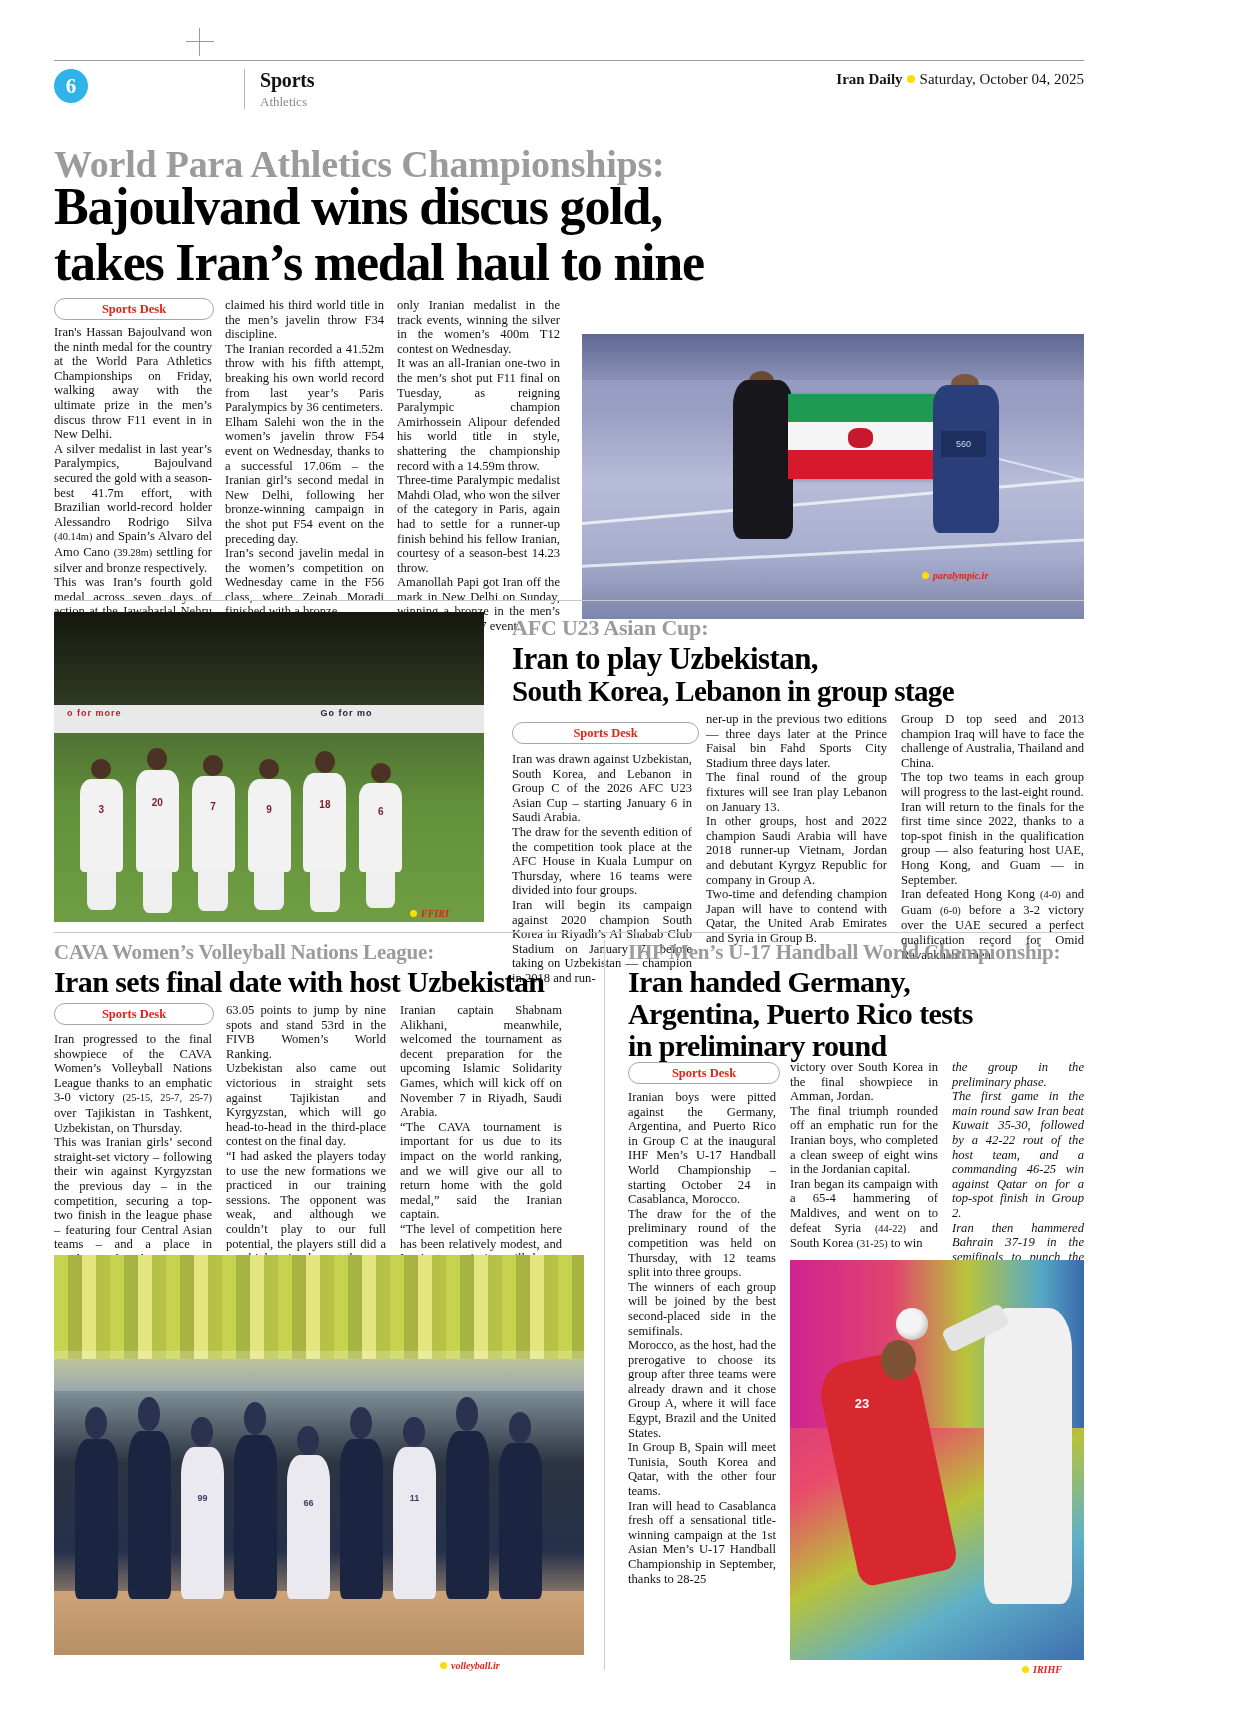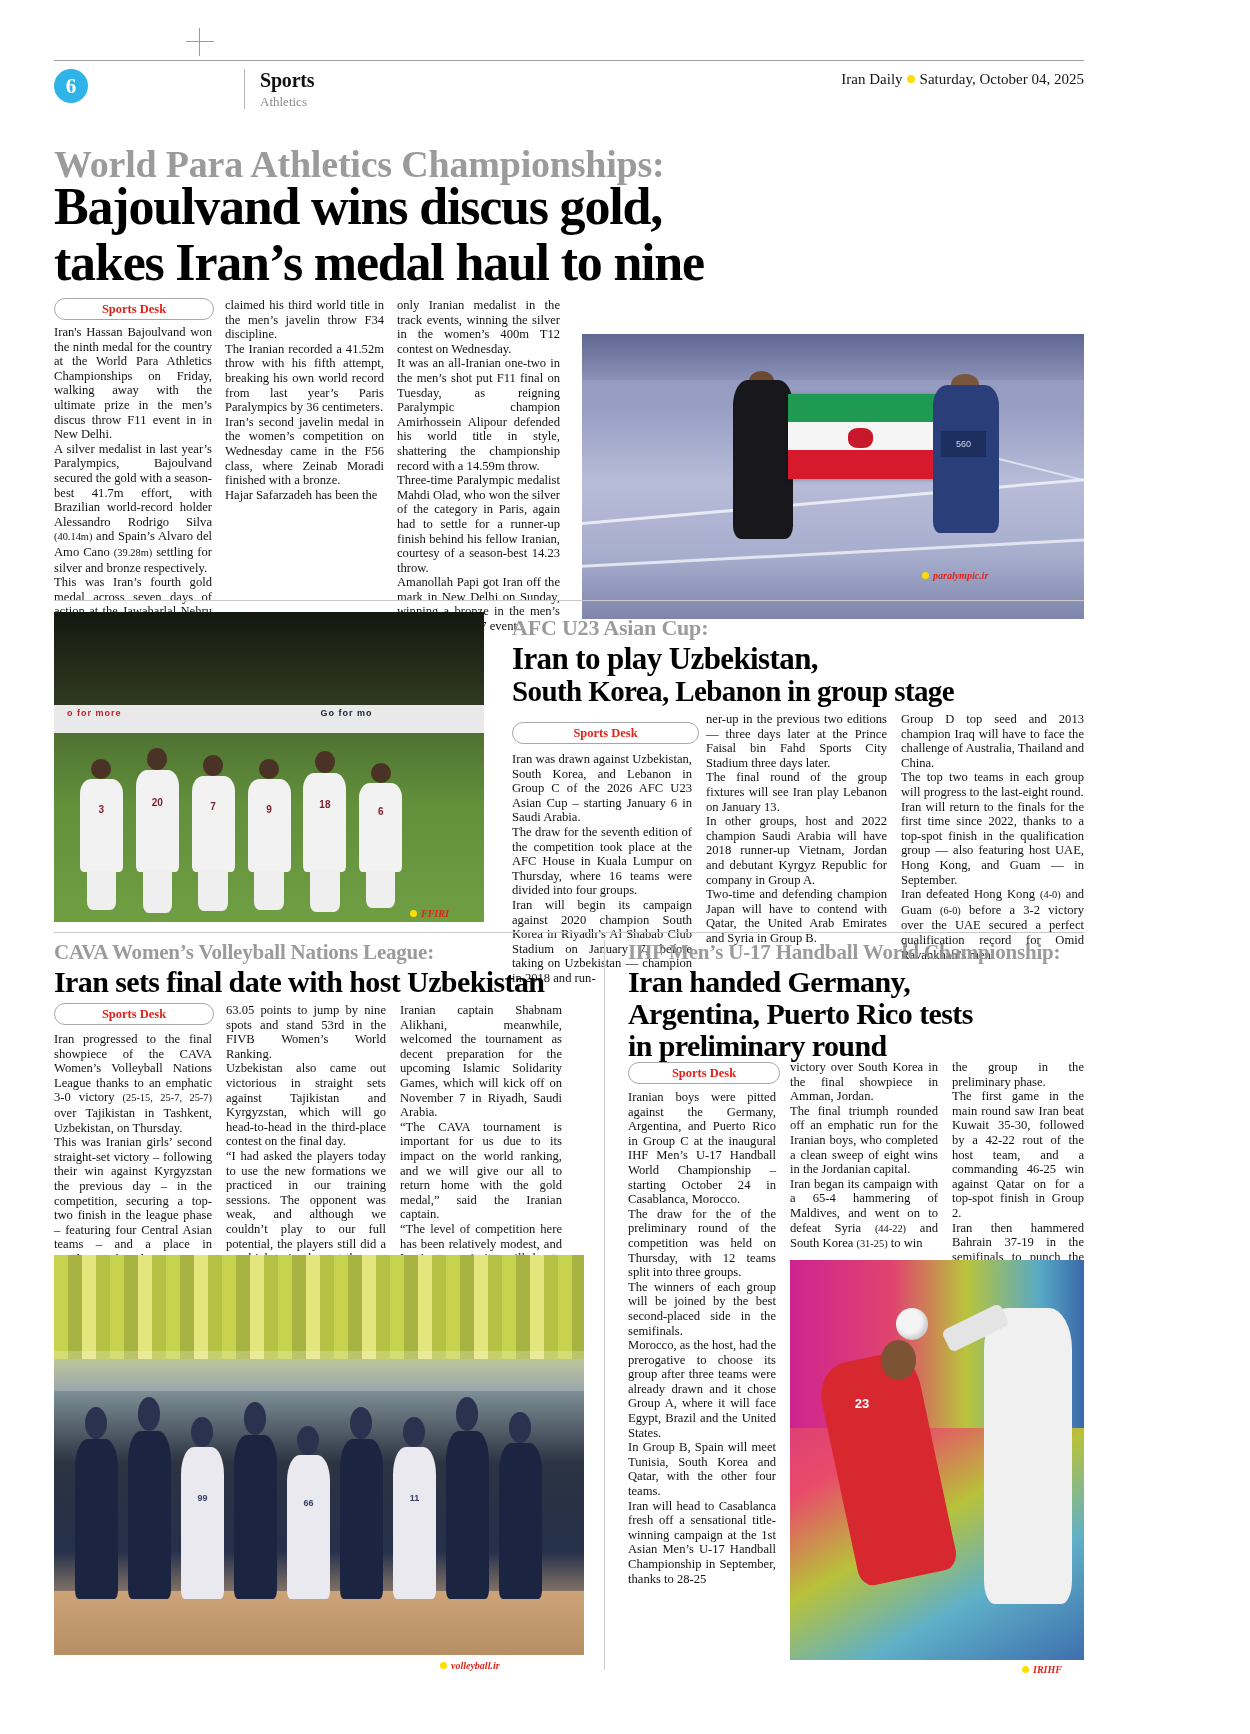--- a/index.html
+++ b/index.html
@@ -37,21 +37,21 @@
   }
   .mast-sub{
     position:absolute;left:206px;top:33px;
     font-family:"Liberation Serif",serif;font-size:13px;color:#8a8a8a;
   }
   .mast-right{
     position:absolute;right:0px;top:10px;
     font-family:"Liberation Serif",serif;font-size:15px;color:#151515;
     white-space:nowrap;
   }
-  .mast-right b{font-weight:normal;margin-top:12px;}
+  .mast-right b{font-weight:bold;margin-top:12px;}
   .dot-y{display:inline-block;width:8px;height:8px;border-radius:50%;background:#ffdd00;margin:0 5px 0 4px;vertical-align:1px;}
 
   
   .kicker{
     font-family:"Liberation Serif",serif;font-weight:bold;
     color:#9b9b9b;letter-spacing:-0.2px;
   }
   .headline{
     font-family:"Liberation Serif",serif;font-weight:bold;color:#000;
     letter-spacing:-1.2px;line-height:1.02;
@@ -167,20 +167,21 @@
 
   <div class="col" style="left:54px;top:325px;width:158px;height:260px;">
       <p>Iran's Hassan Bajoulvand won the ninth medal for the country at the World Para Athletics Championships on Friday, walking away with the ultimate prize in the men’s discus throw F11 event in in New Delhi.</p>
       <p>A silver medalist in last year’s Paralympics, Bajoulvand secured the gold with a season-best 41.7m effort, with Brazilian world-record holder Alessandro Rodrigo Silva <span class="sm">(40.14m)</span> and Spain’s Alvaro del Amo Cano <span class="sm">(39.28m)</span> settling for silver and bronze respectively.</p>
       <p>This was Iran’s fourth gold medal across seven days of action at the Jawaharlal Nehru Stadium.</p>
       <p>On Thursday, two-time Paralympic champion Saeid Afrooz</p>
     </div>
   <div class="col" style="left:225px;top:298px;width:159px;height:290px;">
       <p>claimed his third world title in the men’s javelin throw F34 discipline.</p>
       <p>The Iranian recorded a 41.52m throw with his fifth attempt, breaking his own world record from last year’s Paris Paralympics by 36 centimeters.</p>
+      <p>Elham Salehi won the in the women’s javelin throw F54 event on Wednesday, thanks to a successful 17.06m – the Iranian girl’s second medal in New Delhi, following her bronze-winning campaign in the shot put F54 event on the preceding day.</p>
       <p>Iran’s second javelin medal in the women’s competition on Wednesday came in the F56 class, where Zeinab Moradi finished with a bronze.</p>
       <p>Hajar Safarzadeh has been the</p>
     </div>
   <div class="col" style="left:397px;top:298px;width:163px;height:290px;">
       <p>only Iranian medalist in the track events, winning the silver in the women’s 400m T12 contest on Wednesday.</p>
       <p>It was an all-Iranian one-two in the men’s shot put F11 final on Tuesday, as reigning Paralympic champion Amirhossein Alipour defended his world title in style, shattering the championship record with a 14.59m throw.</p>
       <p>Three-time Paralympic medalist Mahdi Olad, who won the silver of the category in Paris, again had to settle for a runner-up finish behind his fellow Iranian, courtesy of a season-best 14.23 throw.</p>
       <p>Amanollah Papi got Iran off the mark in New Delhi on Sunday, winning a bronze in the men’s javelin throw F57 event.</p>
     </div>
 
@@ -338,21 +339,21 @@
       <p>The winners of each group will be joined by the best second-placed side in the semifinals.</p>
       <p>Morocco, as the host, had the prerogative to choose its group after three teams were already drawn and it chose Group A, where it will face Egypt, Brazil and the United States.</p>
       <p>In Group B, Spain will meet Tunisia, South Korea and Qatar, with the other four teams.</p>
       <p>Iran will head to Casablanca fresh off a sensational title-winning campaign at the 1st Asian Men’s U-17 Handball Championship in September, thanks to 28-25</p>
     </div>
   <div class="col" style="left:790px;top:1060px;width:148px;height:190px;">
       <p>victory over South Korea in the final showpiece in Amman, Jordan.</p>
       <p>The final triumph rounded off an emphatic run for the Iranian boys, who completed a clean sweep of eight wins in the Jordanian capital.</p>
       <p>Iran began its campaign with a 65-4 hammering of Maldives, and went on to defeat Syria <span class="sm">(44-22)</span> and South Korea <span class="sm">(31-25)</span> to win</p>
     </div>
-  <div class="col" style="left:952px;top:1060px;width:132px;height:190px;">
+  <div class="col" style="left:952px;top:1060px;width:132px;height:190px;font-style:italic;">
       <p>the group in the preliminary phase.</p>
       <p>The first game in the main round saw Iran beat Kuwait 35-30, followed by a 42-22 rout of the host team, and a commanding 46-25 win against Qatar on for a top-spot finish in Group 2.</p>
       <p>Iran then hammered Bahrain 37-19 in the semifinals to punch the ticket for Casablanca.</p>
     </div>
 
   <div class="photo p4" style="left:790px;top:1260px;width:294px;height:400px;">
     <div class="wall"></div>
     <div class="ball"></div>
     <div class="redplayer"></div>
     <div class="rp-head"></div>

